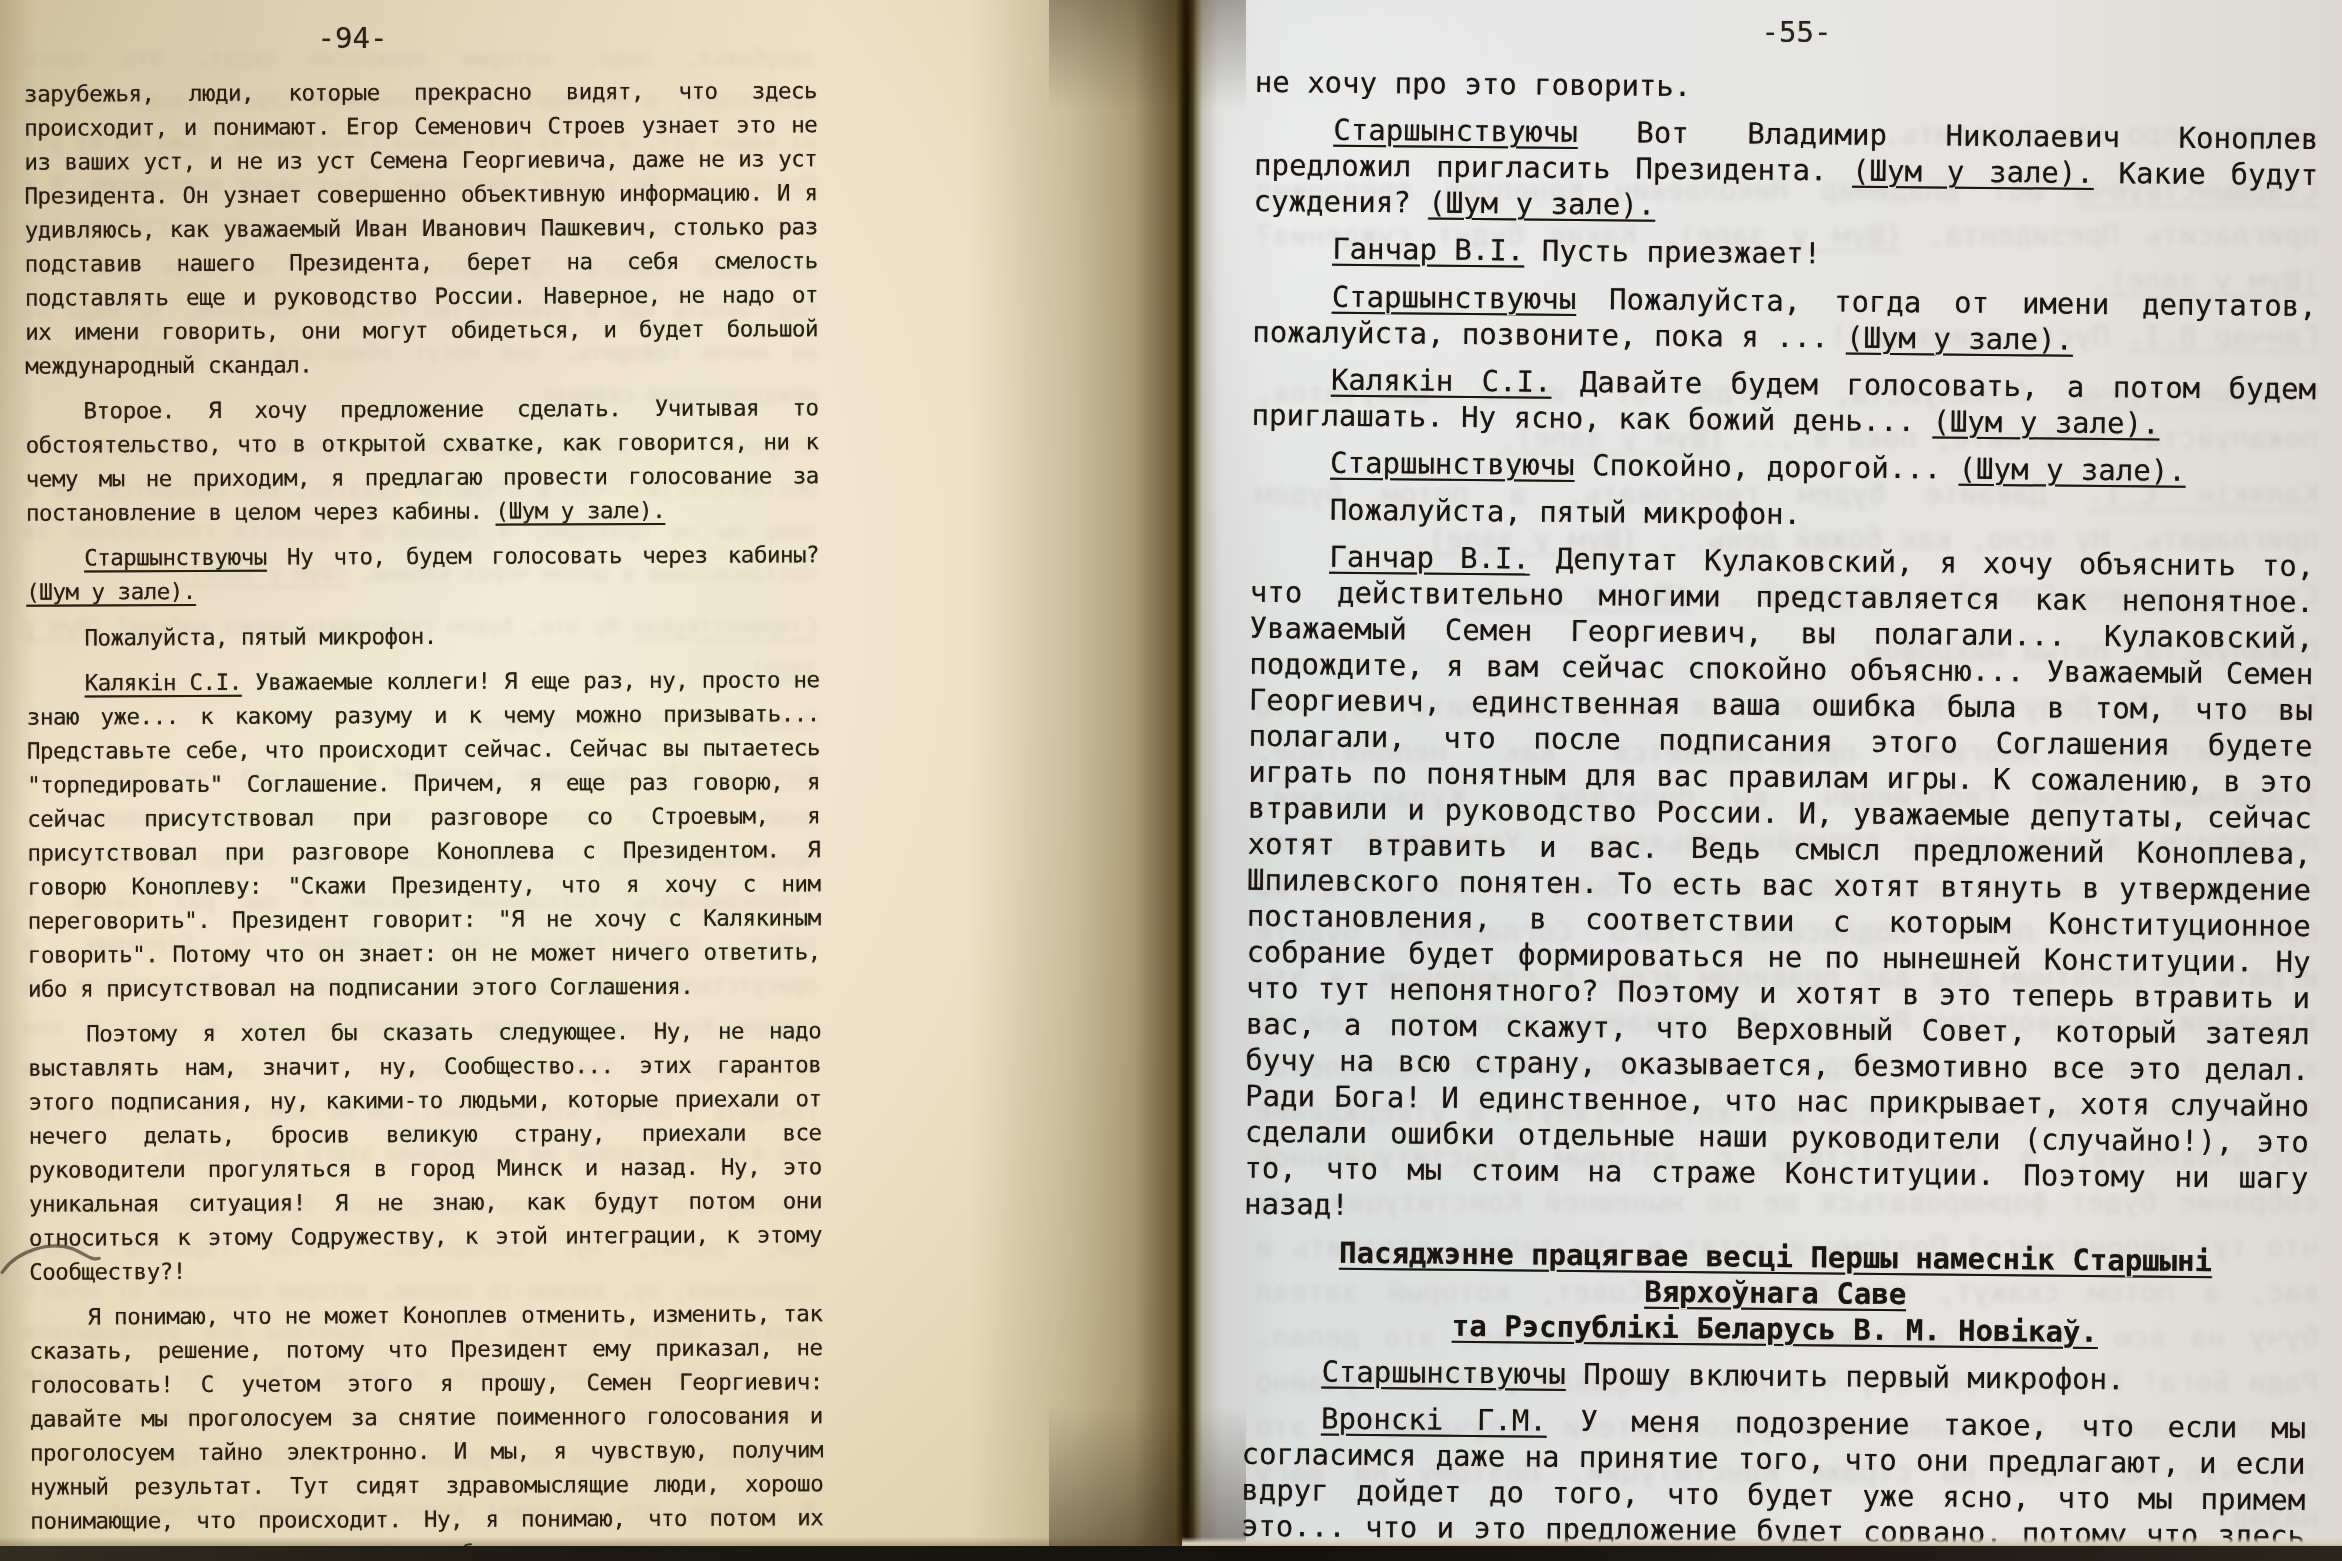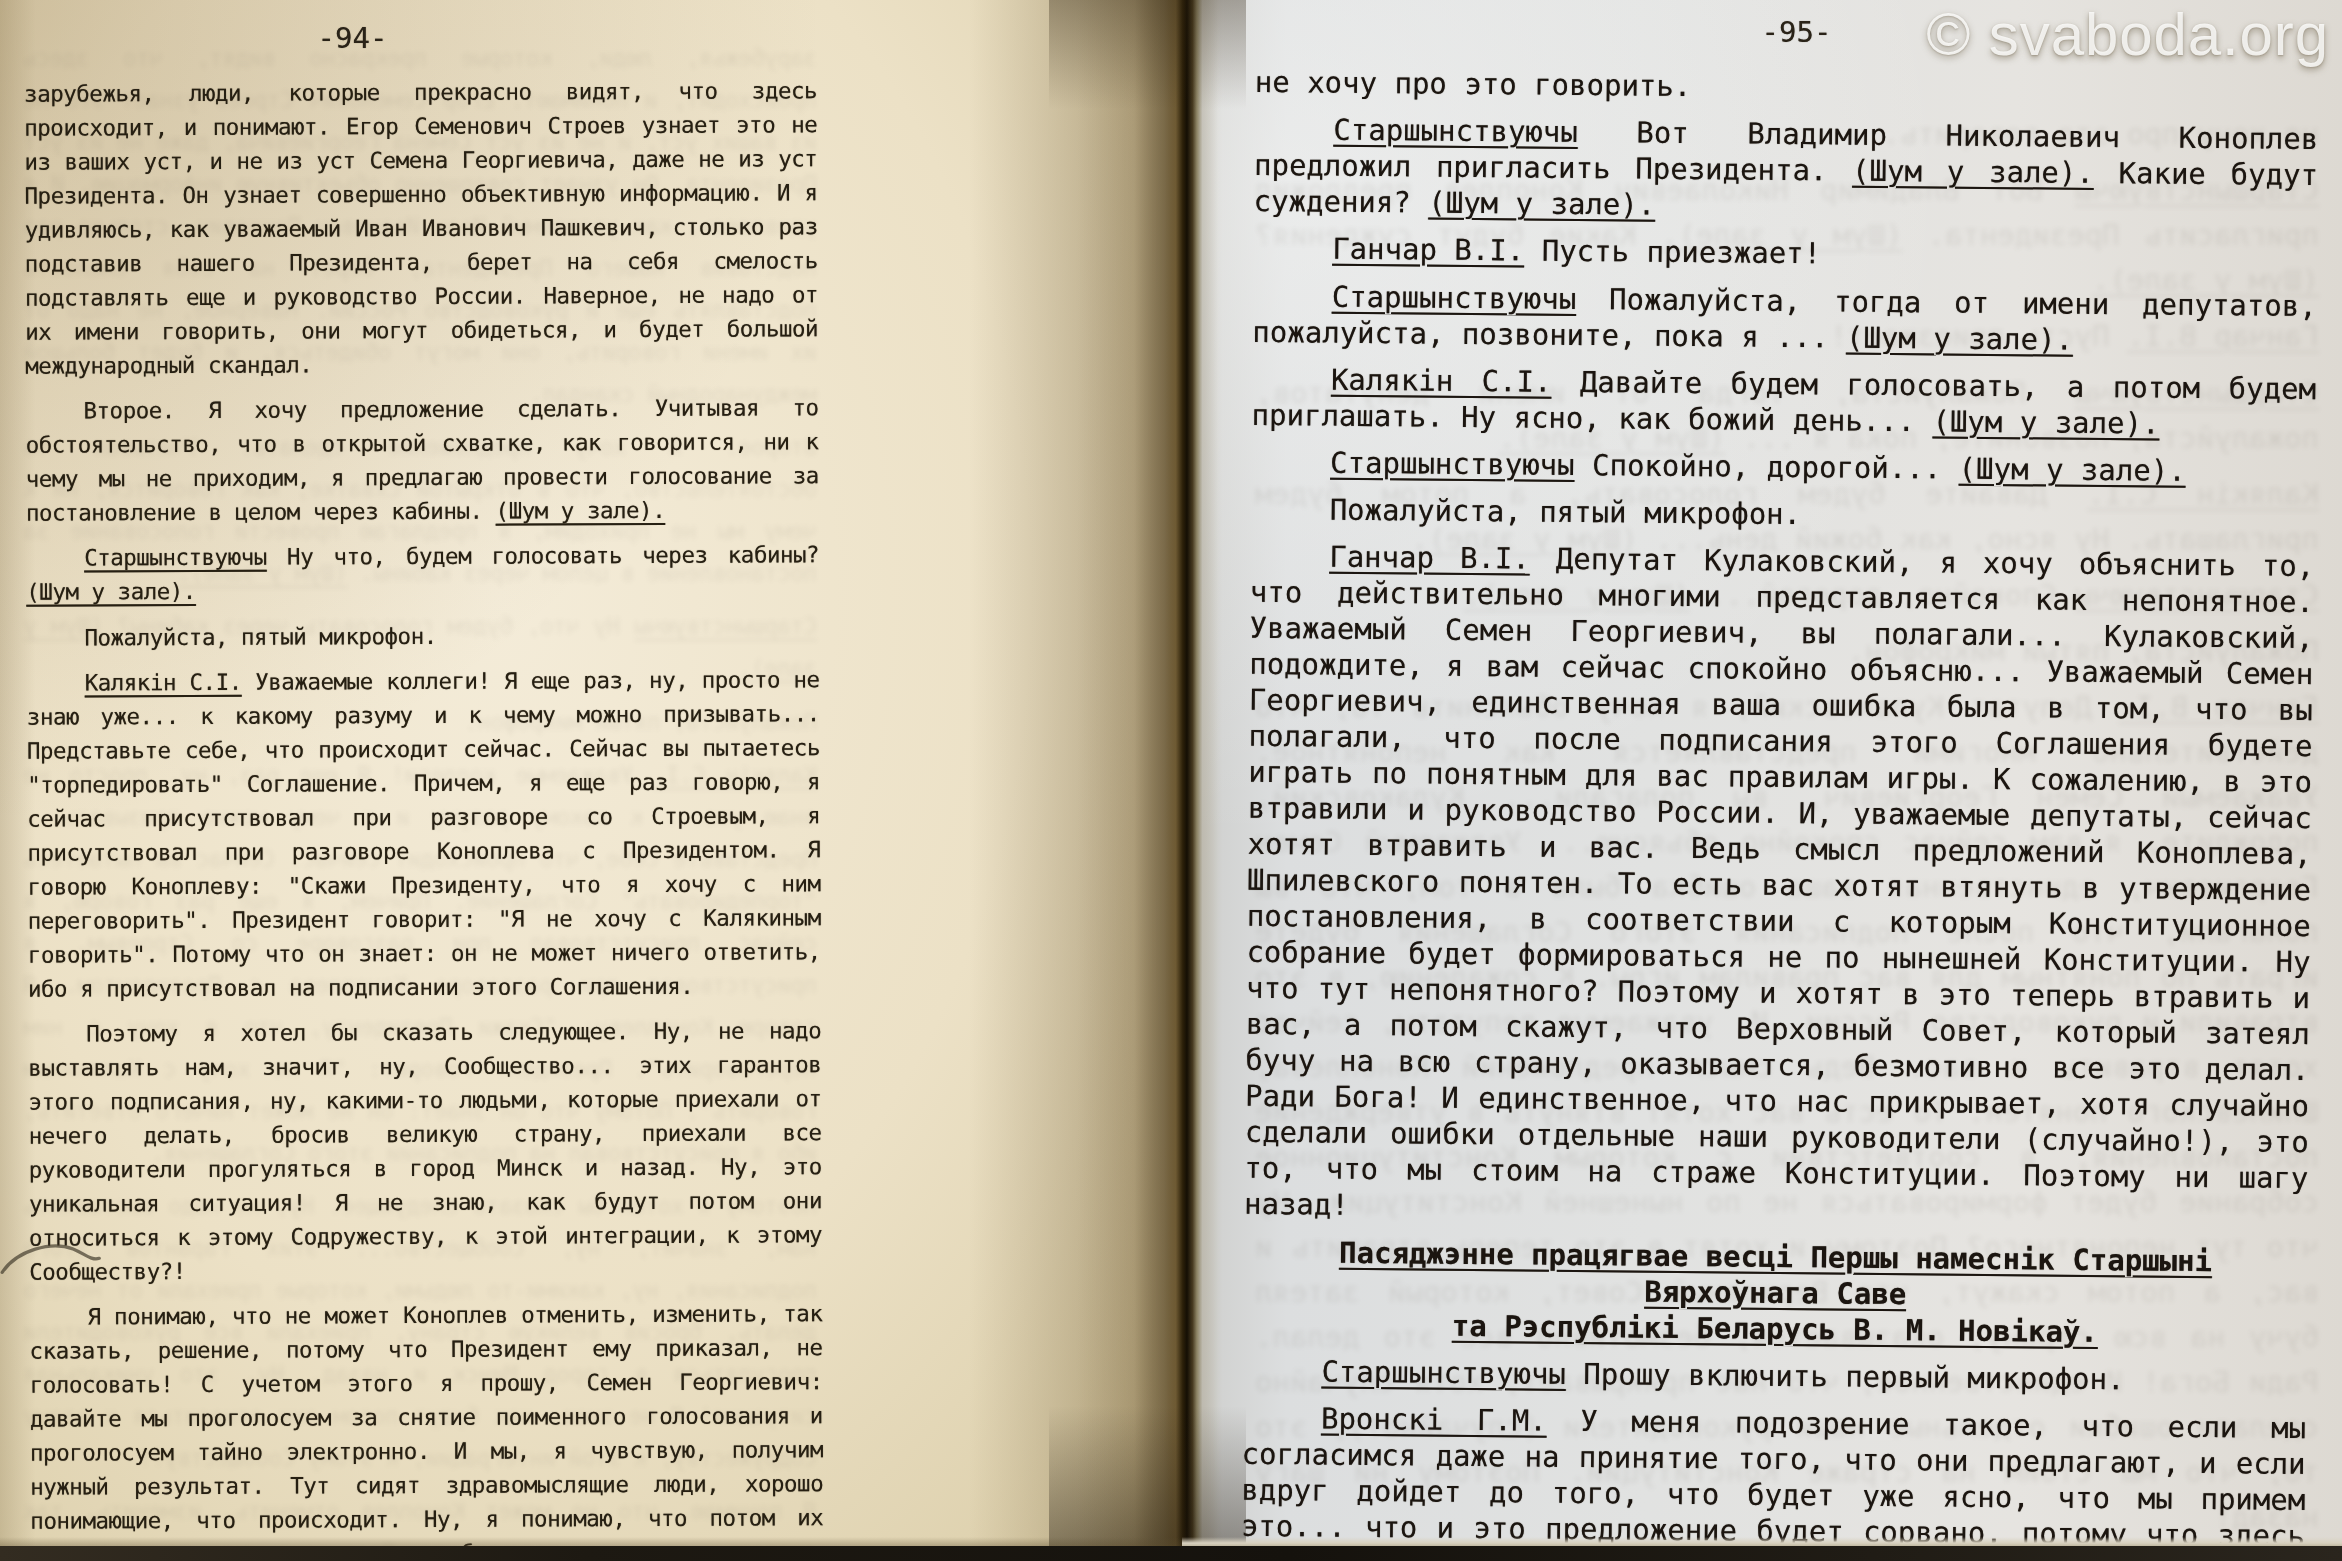--- a/index.html
+++ b/index.html
@@ -96,21 +96,21 @@
       <p class="para indent"><span class="u">Ганчар В.І.</span><span> Пусть приезжает!</span></p>
       <p class="para indent"><span class="u">Старшынствуючы</span><span> Пожалуйста, тогда от имени депутатов, пожалуйста, позвоните, пока я ... </span><span class="u">(Шум у зале).</span></p>
       <p class="para indent"><span class="u">Калякін С.І.</span><span> Давайте будем голосовать, а потом будем приглашать. Ну ясно, как божий день... </span><span class="u">(Шум у зале).</span></p>
       <p class="para indent"><span class="u">Старшынствуючы</span><span> Спокойно, дорогой... </span><span class="u">(Шум у зале).</span></p>
       <p class="para indent"><span>Пожалуйста, пятый микрофон.</span></p>
       <p class="para indent"><span class="u">Ганчар В.І.</span><span> Депутат Кулаковский, я хочу объяснить то, что действительно многими представляется как непонятное. Уважаемый Семен Георгиевич, вы полагали... Кулаковский, подождите, я вам сейчас спокойно объясню... Уважаемый Семен Георгиевич, единственная ваша ошибка была в том, что вы полагали, что после подписания этого Соглашения будете играть по понятным для вас правилам игры. К сожалению, в это втравили и руководство России. И, уважаемые депутаты, сейчас хотят втравить и вас. Ведь смысл предложений Коноплева, Шпилевского понятен. То есть вас хотят втянуть в утверждение постановления, в соответствии с которым Конституционное собрание будет формироваться не по нынешней Конституции. Ну что тут непонятного? Поэтому и хотят в это теперь втравить и вас, а потом скажут, что Верховный Совет, который затеял бучу на всю страну, оказывается, безмотивно все это делал. Ради Бога! И единственное, что нас прикрывает, хотя случайно сделали ошибки отдельные наши руководители (случайно!), это то, что мы стоим на страже Конституции. Поэтому ни шагу назад!</span></p>
       <p class="para center bold"><span class="u">Пасяджэнне працягвае весці Першы намеснік Старшыні Вярхоўнага Саве</span><br></p>
     </div>
 
   <div class="page-num num-left">-94-</div>
-  <div class="page-num num-right">-95-</div>
+  <div class="page-num num-right">-55-</div>
 
   <div class="text-col col-left" id="col-left">
       <p class="para"><span>зарубежья, люди, которые прекрасно видят, что здесь происходит, и понимают. Егор Семенович Строев узнает это не из ваших уст, и не из уст Семена Георгиевича, даже не из уст Президента. Он узнает совершенно объективную информацию. И я удивляюсь, как уважаемый Иван Иванович Пашкевич, столько раз подставив нашего Президента, берет на себя смелость подставлять еще и руководство России. Наверное, не надо от их имени говорить, они могут обидеться, и будет большой международный скандал.</span></p>
       <p class="para indent"><span>Второе. Я хочу предложение сделать. Учитывая то обстоятельство, что в открытой схватке, как говорится, ни к чему мы не приходим, я предлагаю провести голосование за постановление в целом через кабины. </span><span class="u">(Шум у зале).</span></p>
       <p class="para indent"><span class="u">Старшынствуючы</span><span> Ну что, будем голосовать через кабины? </span><span class="u">(Шум у зале).</span></p>
       <p class="para indent"><span>Пожалуйста, пятый микрофон.</span></p>
       <p class="para indent"><span class="u">Калякін С.І.</span><span> Уважаемые коллеги! Я еще раз, ну, просто не знаю уже... к какому разуму и к чему можно призывать... Представьте себе, что происходит сейчас. Сейчас вы пытаетесь "торпедировать" Соглашение. Причем, я еще раз говорю, я сейчас присутствовал при разговоре со Строевым, я присутствовал при разговоре Коноплева с Президентом. Я говорю Коноплеву: "Скажи Президенту, что я хочу с ним переговорить". Президент говорит: "Я не хочу с Калякиным говорить". Потому что он знает: он не может ничего ответить, ибо я присутствовал на подписании этого Соглашения.</span></p>
       <p class="para indent"><span>Поэтому я хотел бы сказать следующее. Ну, не надо выставлять нам, значит, ну, Сообщество... этих гарантов этого подписания, ну, какими-то людьми, которые приехали от нечего делать, бросив великую страну, приехали все руководители прогуляться в город Минск и назад. Ну, это уникальная ситуация! Я не знаю, как будут потом они относиться к этому Содружеству, к этой интеграции, к этому Сообществу?!</span></p>
       <p class="para indent"><span>Я понимаю, что не может Коноплев отменить, изменить, так сказать, решение, потому что Президент ему приказал, не голосовать! С учетом этого я прошу, Семен Георгиевич: давайте мы проголосуем за снятие поименного голосования и проголосуем тайно электронно. И мы, я чувствую, получим нужный результат. Тут сидят здравомыслящие люди, хорошо понимающие, что происходит. Ну, я понимаю, что потом их начнут опять впутывать в то, что было, и я</span></p>
     </div>
@@ -129,15 +129,14 @@
     </div>
 
   <svg class="pen-mark" width="122" height="56" viewBox="0 0 130 60">
     <path d="M2,40 C18,16 55,6 78,15 C90,20 98,28 106,25" stroke="#453d2e" stroke-width="3.5" fill="none" opacity="0.7" stroke-linecap="round"></path>
   </svg>
 
   <div class="edge-light"></div>
   <div class="bottom-fade"></div>
   <div class="bottom-shadow"></div>
 
-  <div class="watermark">© svaboda.org</div>
 </div>
 
 
 </body></html>

